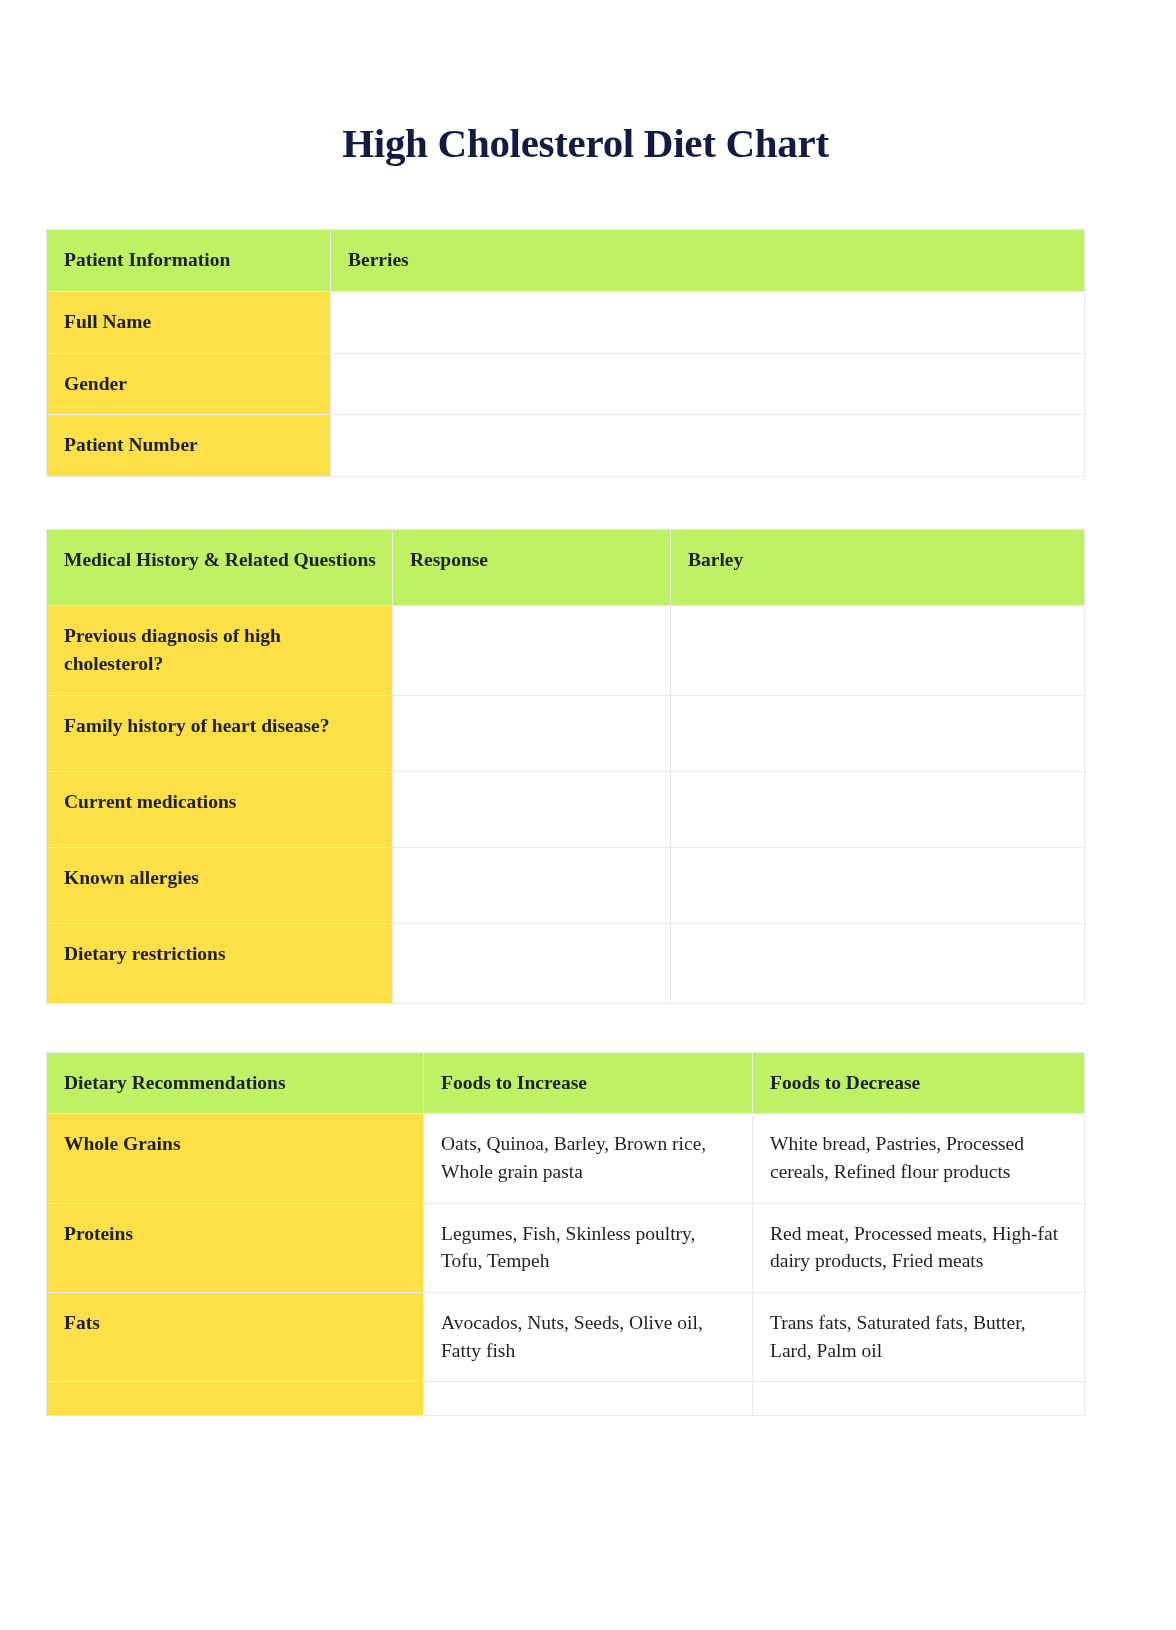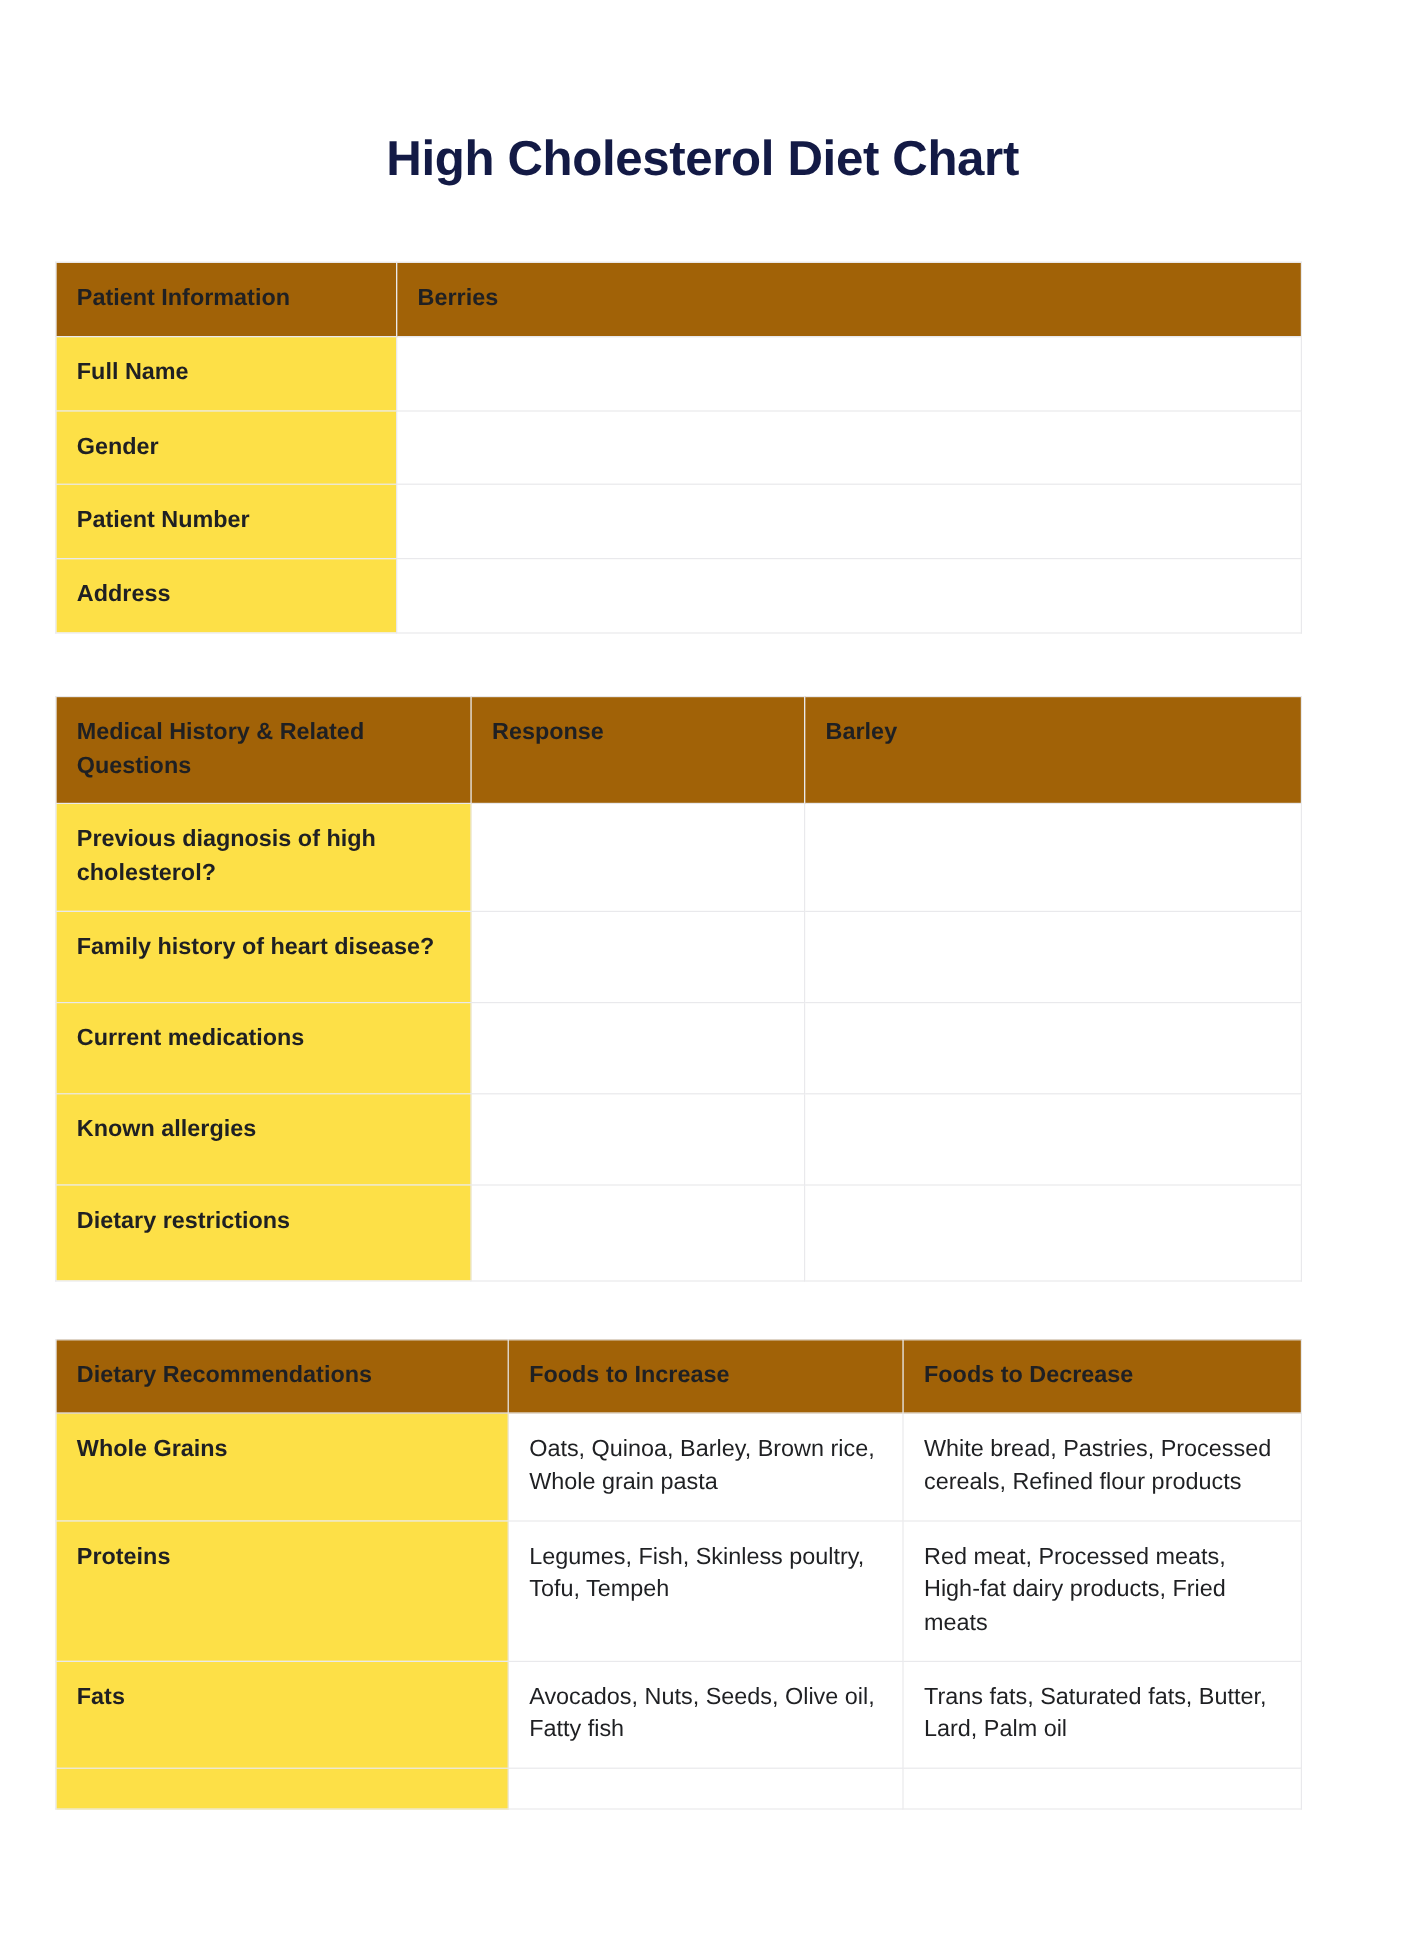--- a/index.html
+++ b/index.html
@@ -14,22 +14,23 @@
     font-family: "Liberation Sans", sans-serif;
     color: #1f2023;
     -webkit-font-smoothing: antialiased;
   }
 
   .page {
     position: relative;
     width: 1171px;
     height: 1630px;
     box-sizing: border-box;
-    padding: 5px 46px;
+    padding: 16px 46px;
     overflow: hidden;
+    font-family: Liberation Serif, serif;
   }
 
   .doc-title {
     margin: 0;
     padding-top: 103px;
     text-align: center;
     font-size: 41px;
     line-height: 1.18;
     font-weight: bold;
     letter-spacing: -0.3px;
@@ -56,21 +57,21 @@
     vertical-align: top;
     text-align: left;
     font-size: 19.5px;
     line-height: 1.42;
     color: #1f2023;
     font-weight: normal;
     background: #ffffff;
     box-sizing: border-box;
   }
   table.grid th {
-    background: #a16207;
+    background: #bef264;
     font-weight: bold;
   }
   table.grid td.hcell {
     background: #fde047;
     font-weight: bold;
   }
   table.grid td.blank {
     background: #ffffff;
   }
 
@@ -130,24 +131,20 @@
         <tr class="row">
           <td class="hcell">Full Name</td>
           <td class="blank"></td>
         </tr>
         <tr class="row">
           <td class="hcell">Gender</td>
           <td class="blank"></td>
         </tr>
         <tr class="row">
           <td class="hcell">Patient Number</td>
-          <td class="blank"></td>
-        </tr>
-        <tr class="row">
-          <td class="hcell">Address</td>
           <td class="blank"></td>
         </tr>
       </tbody>
     </table>
   </div>
 
   <div class="table-block t2">
     <table class="grid">
       <colgroup>
           <col class="c1">

